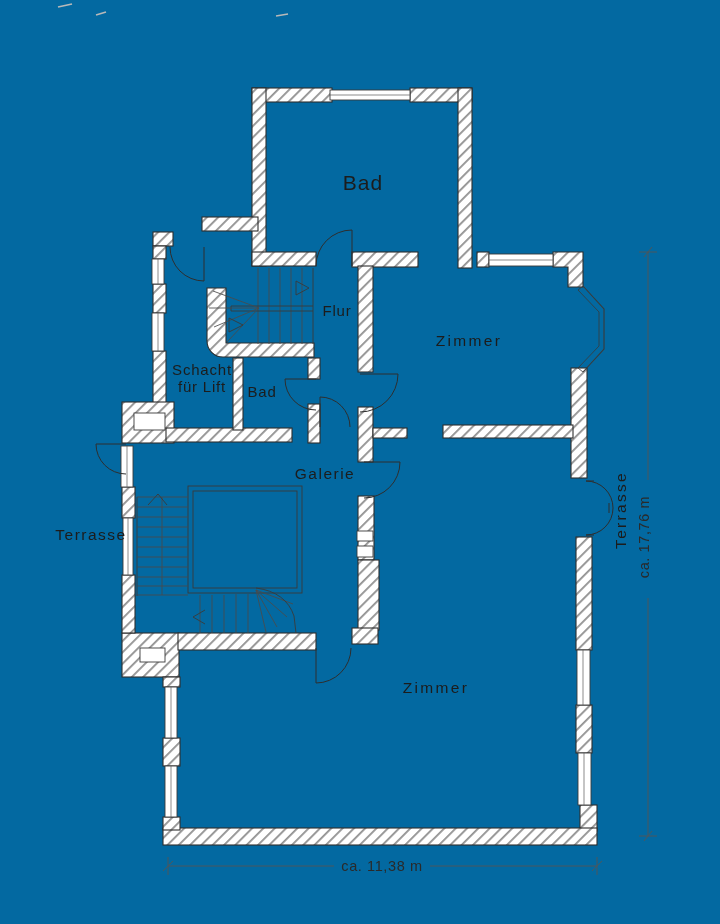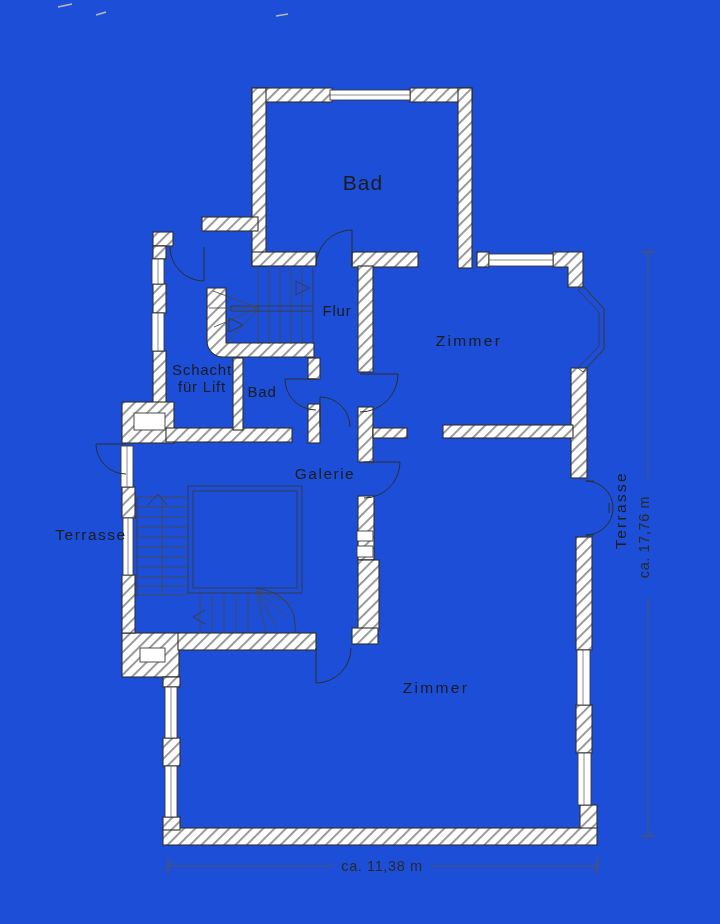--- a/index.html
+++ b/index.html
@@ -1,17 +1,17 @@
 <!DOCTYPE html>
 <html><head>
 <meta charset="utf-8">
 <style>
   html,body{margin:0;padding:0;background:#ffffff;}
   body{width:720px;height:924px;overflow:hidden;font-family:"Liberation Sans",sans-serif;}
-  .plan-wrap{position:relative;width:720px;height:924px;background:#1d4ed8;}
+  .plan-wrap{position:relative;width:720px;height:924px;background:#0369a1;}
   svg{display:block;}
   .wall{fill:url(#hatch);stroke:#2e2e2e;stroke-width:1.1;}
   .inset{fill:#ffffff;stroke:#3a3a3a;stroke-width:0.9;}
   .win{fill:#ffffff;stroke:#3a3a3a;stroke-width:0.9;}
   .winline{stroke:#5a5a5a;stroke-width:0.7;fill:none;}
   .edge{stroke:#3a3a3a;stroke-width:0.9;fill:none;}
   .tread{stroke:#4a4a4a;stroke-width:0.85;fill:none;}
   .door{stroke:#2e2e2e;stroke-width:1;fill:none;}
   .dim{stroke:#555555;stroke-width:0.9;fill:none;}
   .baywin{stroke:#3a3a3a;fill:none;}

